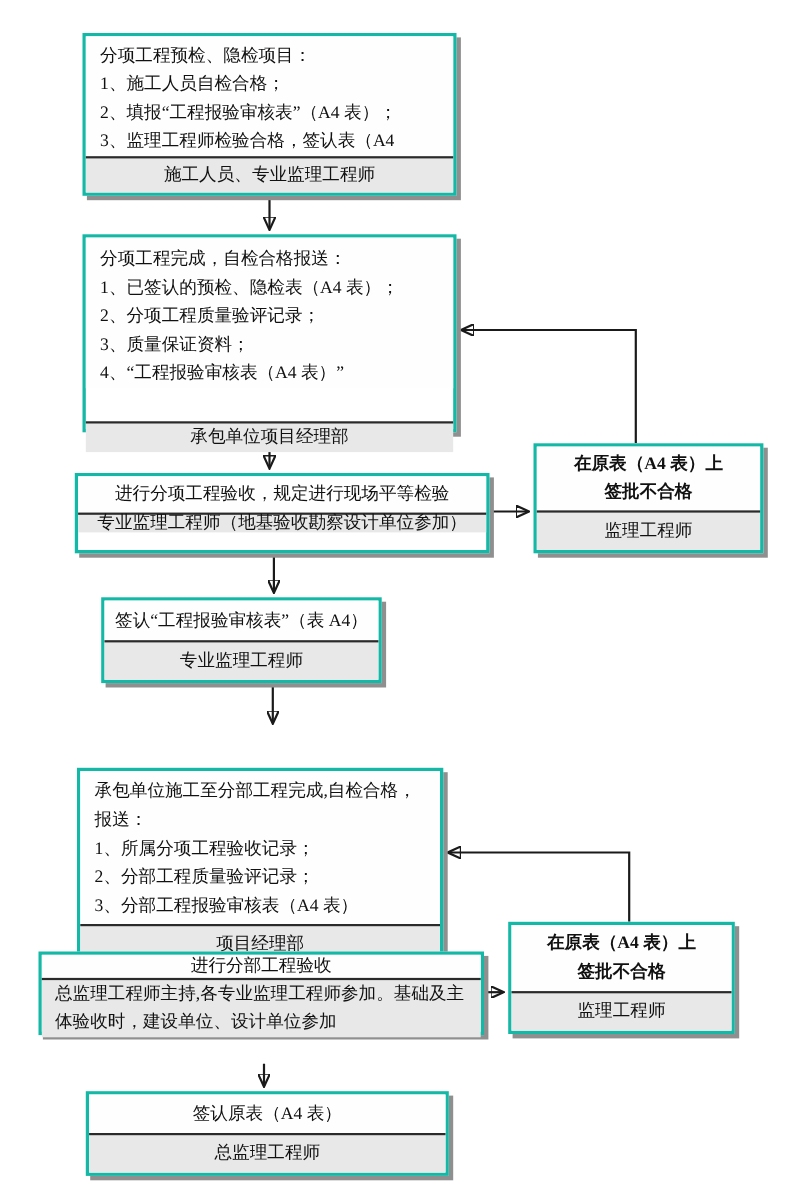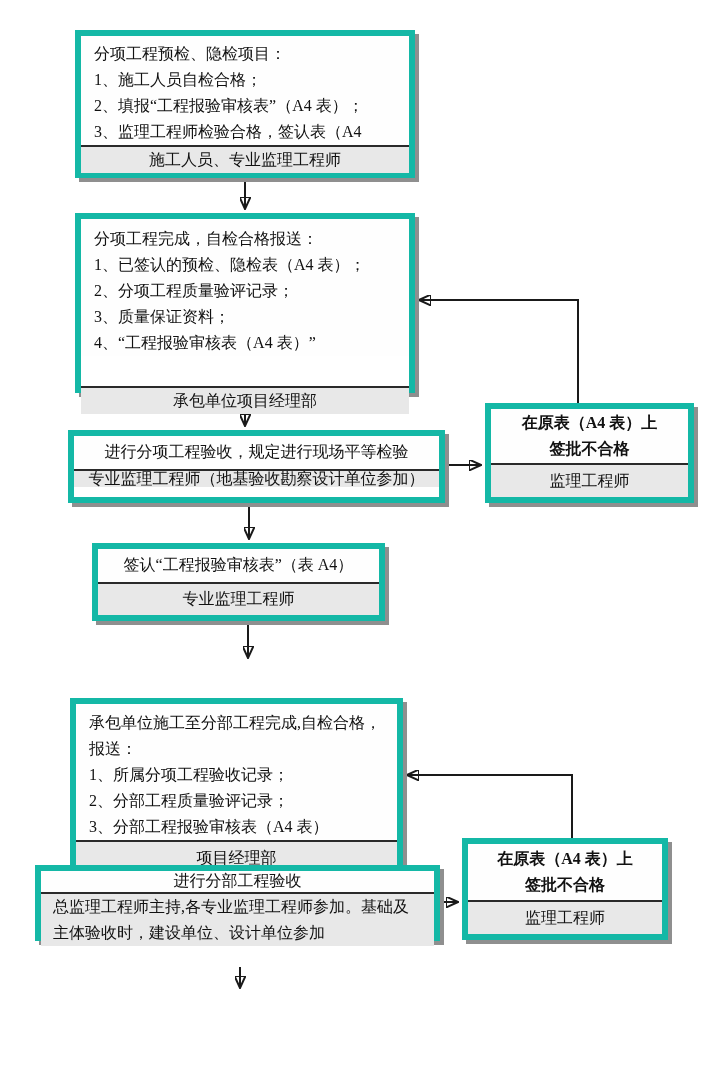--- a/index.html
+++ b/index.html
@@ -10,21 +10,21 @@
   }
   .canvas{
     position:relative;
     width:720px;
     height:1092px;
     background:#ffffff;
     overflow:hidden;
   }
   .fbox{
     position:absolute;
-    border:6px solid #14b8a6;
+    border:3px solid #14b8a6;
     background:#ffffff;
     box-shadow:4px 4px 0 #8f8f8f;
     box-sizing:border-box;
     display:flex;
     flex-direction:column;
   }
   .fbody{
     background:#fefefe;
     box-sizing:border-box;
     font-size:16px;
@@ -94,40 +94,44 @@
       <div class="ln">4、“工程报验审核表（A4 表）”</div>
     </div>
     <div class="ffoot" style="height:31px;">承包单位项目经理部</div>
   </div>
 
   <div class="fbox" style="left:68px;top:430px;width:377px;height:73px;">
     <div class="fbody center" style="height:33px;">进行分项工程验收，规定进行现场平等检验</div>
     <div class="ffoot" style="height:18px;">专业监理工程师（地基验收勘察设计单位参加）</div>
   </div>
 
-  <div class="fbox" style="left:92px;top:543px;width:293px;height:78px;">
+  <div class="fbox" style="left:92px;top:543px;width:255px;height:78px;">
     <div class="fbody center" style="height:36px;">签认“工程报验审核表”（表 A4）</div>
     <div class="ffoot" style="height:36px;">专业监理工程师</div>
   </div>
 
   <div class="fbox" style="left:70px;top:698px;width:333px;height:181px;">
     <div class="fbody lines" style="height:139px;padding-top:6px;">
       <div class="ln">承包单位施工至分部工程完成,自检合格，报送：</div>
       <div class="ln">1、所属分项工程验收记录；</div>
       <div class="ln">2、分部工程质量验评记录；</div>
       <div class="ln">3、分部工程报验审核表（A4 表）</div>
     </div>
     <div class="ffoot" style="height:36px;">项目经理部</div>
   </div>
 
   <div class="fbox" style="left:35px;top:865px;width:405px;height:76px;">
     <div class="fbody center" style="height:34px;">进行分部工程验收</div>
     <div class="ffoot wrap" style="height:62px;">总监理工程师主持,各专业监理工程师参加。基础及主体验收时，建设单位、设计单位参加</div>
   </div>
 
+  <div class="fbox" style="left:78px;top:992px;width:330px;height:77px;">
+    <div class="fbody center" style="height:35px;">签认原表（A4 表）</div>
+    <div class="ffoot" style="height:36px;">总监理工程师</div>
+  </div>
 
   <div class="fbox" style="left:485px;top:403px;width:209px;height:100px;">
     <div class="fbody center2" style="height:58px;">
       <div class="ln">在原表（A4 表）上</div>
       <div class="ln">签批不合格</div>
     </div>
     <div class="ffoot" style="height:36px;">监理工程师</div>
   </div>
 
   <div class="fbox" style="left:462px;top:838px;width:206px;height:102px;">

